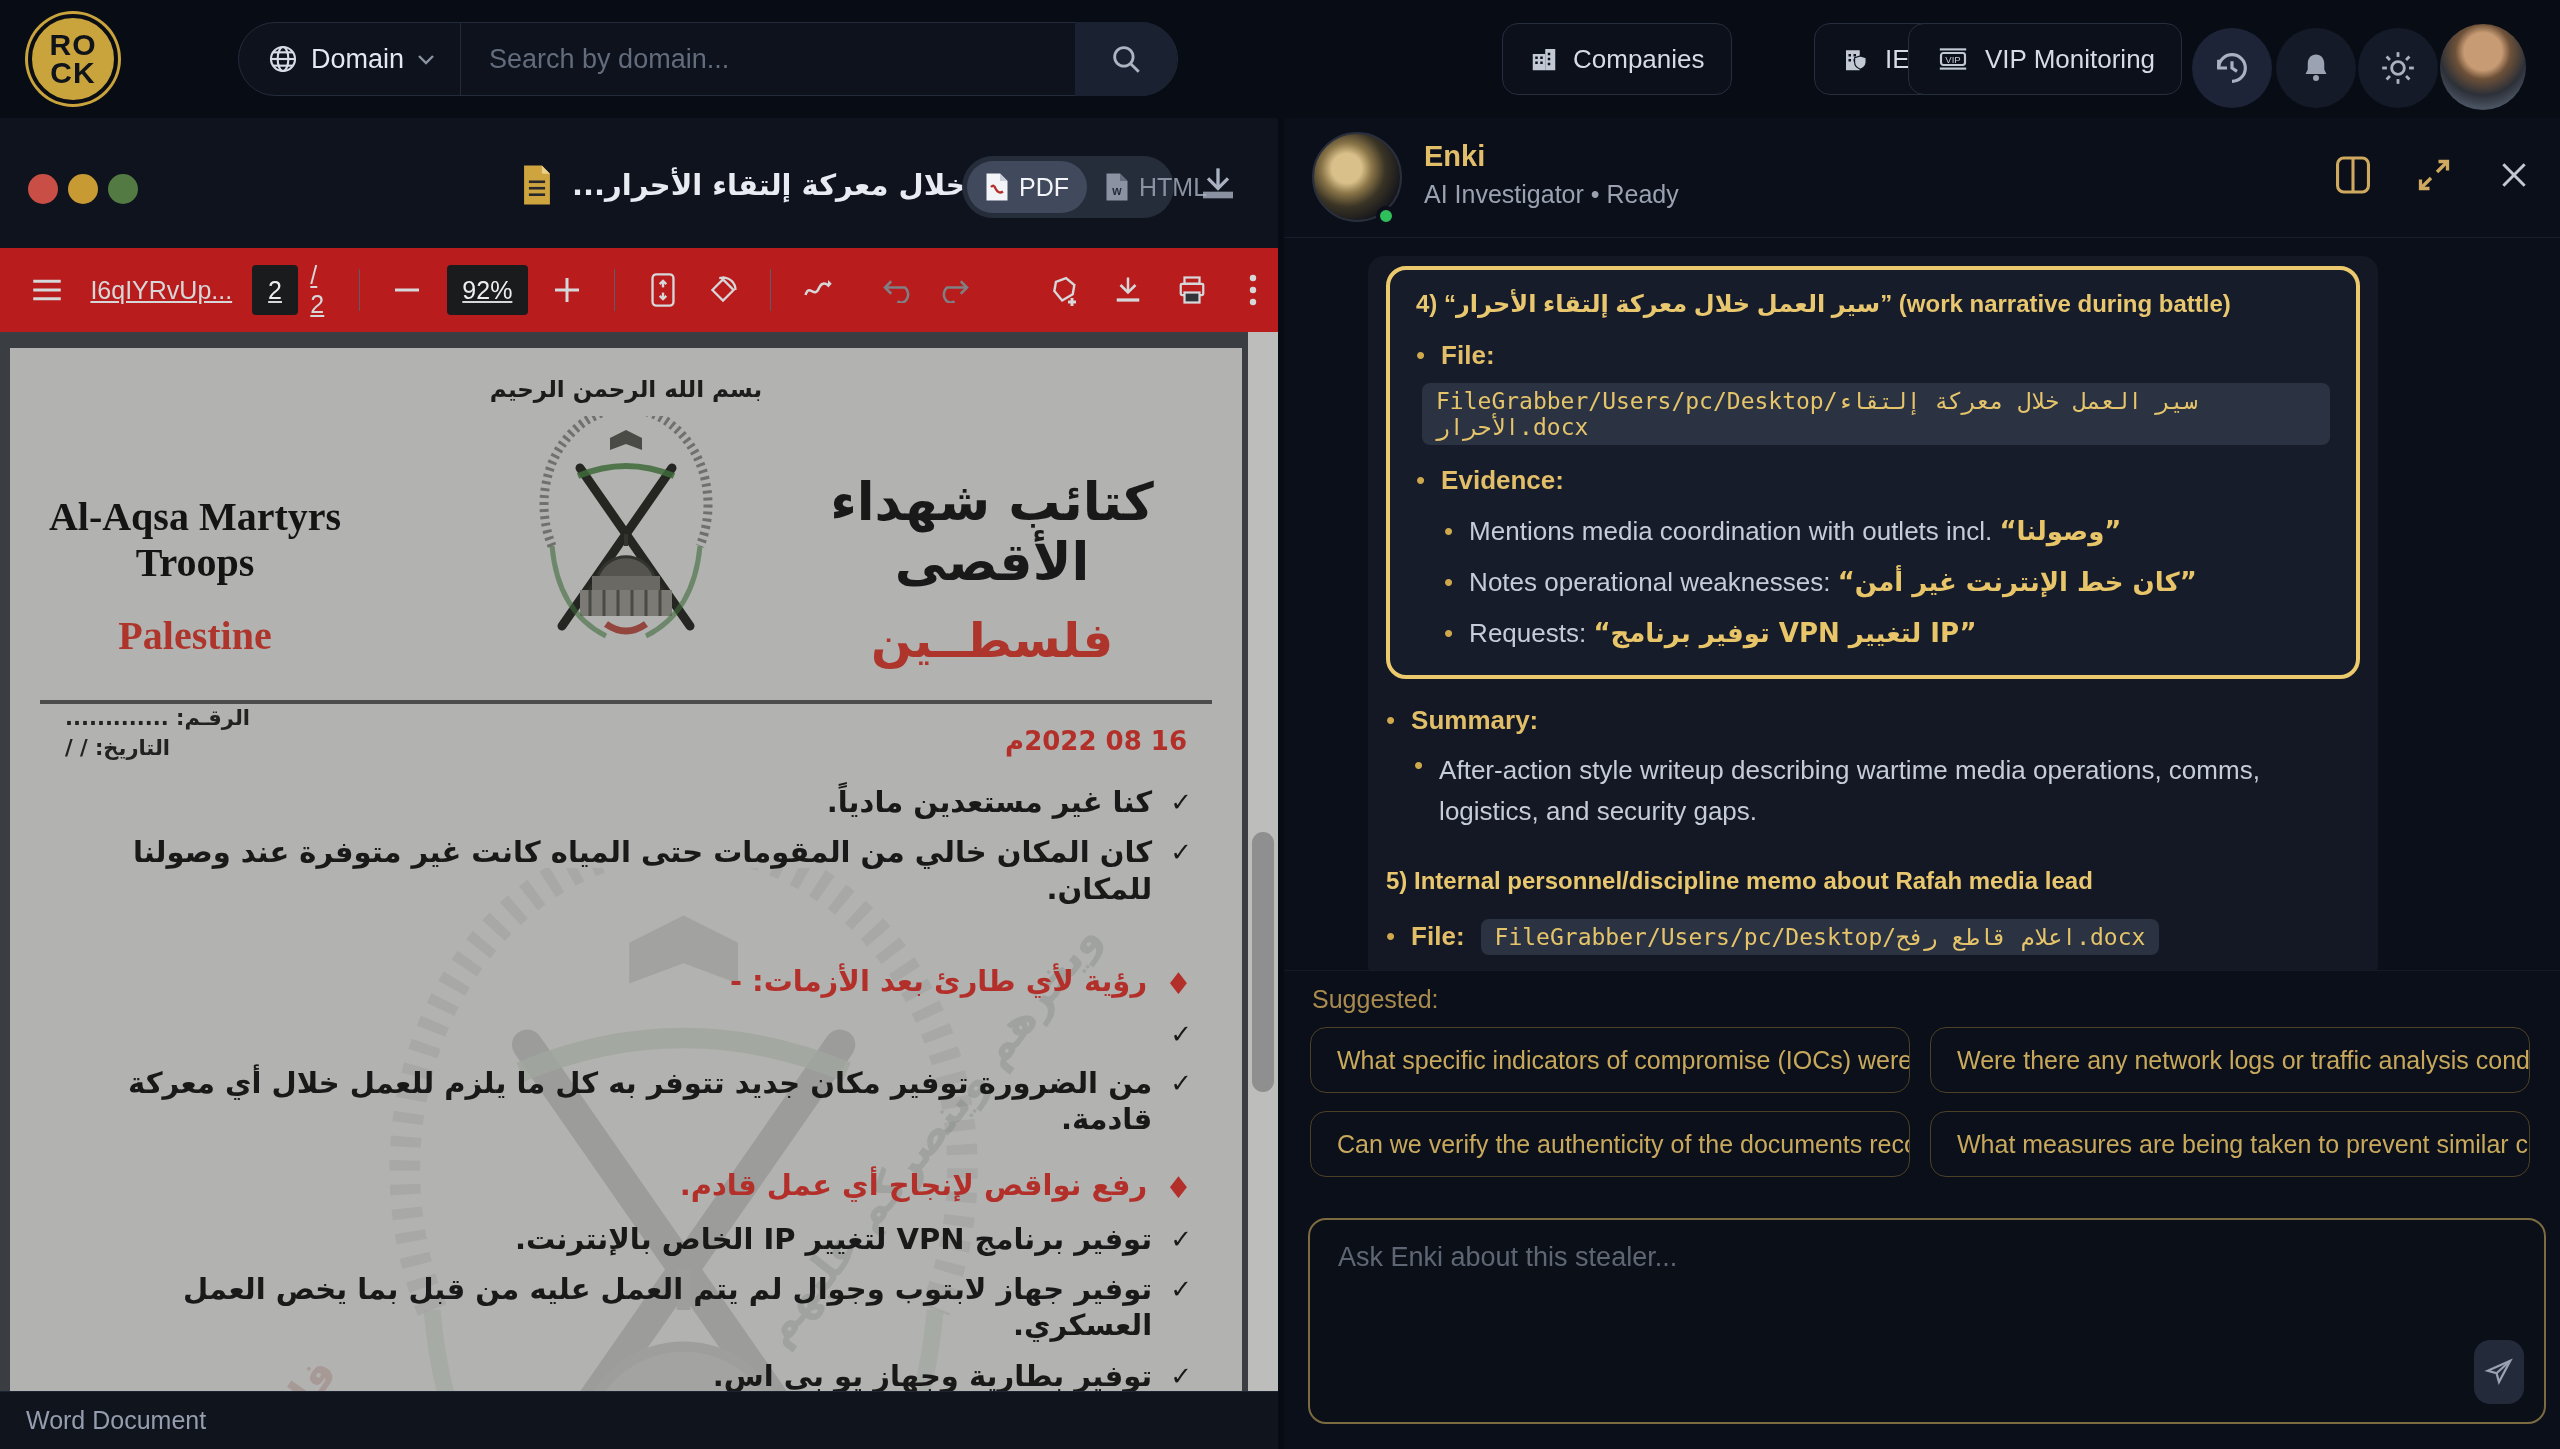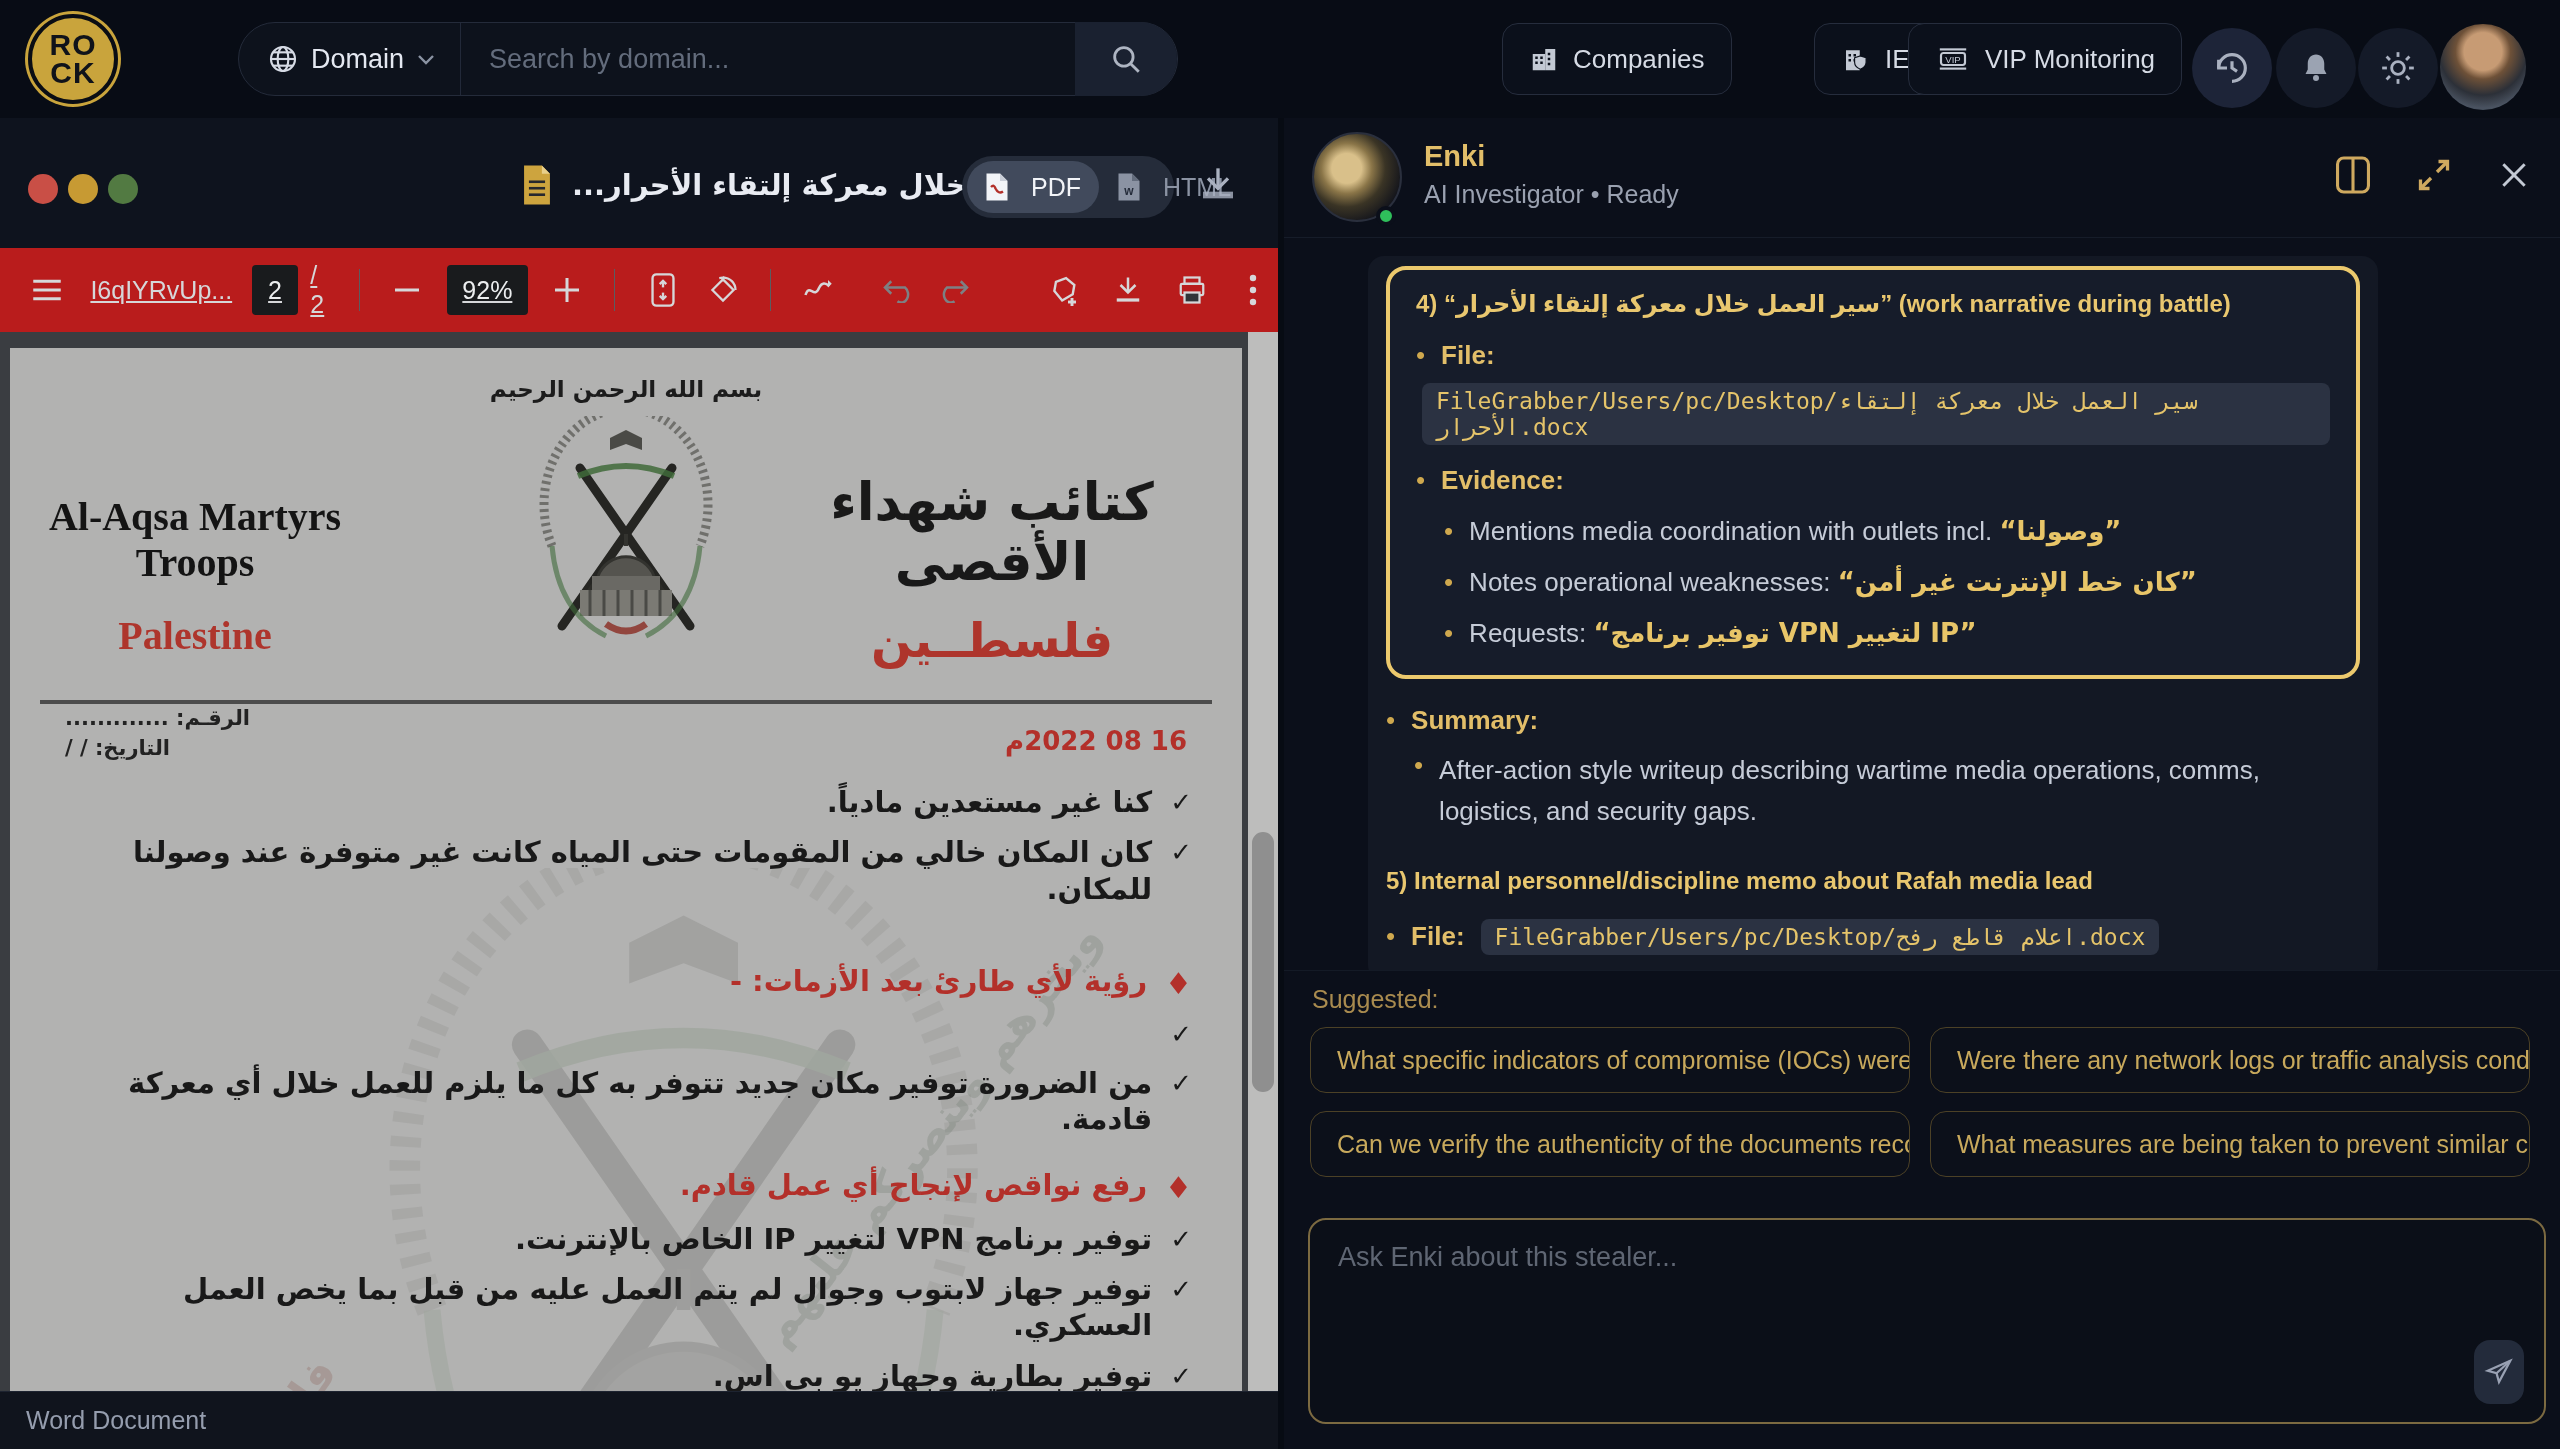--- a/index.html
+++ b/index.html
@@ -31,21 +31,21 @@
     background:radial-gradient(circle at 50% 32%, #c79b74 0 26%, #6e5138 38%, #2c3038 60%, #4a5361 78%, #23303c 100%); }
 
   
   .left-window { position:absolute; left:0; top:118px; width:1278px; height:1331px; background:#0d1119; }
   .win-header { position:absolute; left:0; top:0; width:100%; height:130px; background:#0e131e; }
   .tl { position:absolute; top:56px; width:30px; height:30px; border-radius:50%; }
   .win-title { position:absolute; left:520px; top:46px; display:flex; align-items:center; gap:18px; }
   .win-title-text { color:#e8ebf2; font-size:29px; font-weight:bold; font-family:"DejaVu Sans",sans-serif; white-space:nowrap; }
   .fmt-toggle { position:absolute; left:962px; top:38px; width:212px; height:62px; background:#252c3a;
     border-radius:31px; display:flex; align-items:center; padding:5px; }
-  .fmt-seg { height:52px; border-radius:26px; display:flex; align-items:center; gap:22px; padding:0 18px;
+  .fmt-seg { height:52px; border-radius:26px; display:flex; align-items:center; gap:10px; padding:0 18px;
     font-size:25px; cursor:pointer; }
   .fmt-pdf { background:#414a5c; color:#f2f4f8; }
   .fmt-html { color:#8b93a3; }
   .dl-btn { position:absolute; left:1198px; top:48px; cursor:pointer; }
 
   .pdf-toolbar { position:absolute; left:0; top:130px; width:100%; height:84px; background:#b91c1c;
     display:flex; align-items:center; color:#d6d7d9;text-decoration:underline; }
   .tb-sep { width:1px; height:42px; background:#5a5d61; margin:0 22px; }
   .tb-icon { display:flex; align-items:center; justify-content:center; width:52px; height:52px; cursor:pointer; }
   .tb-text { font-size:25px; color:#d6d7d9; }

